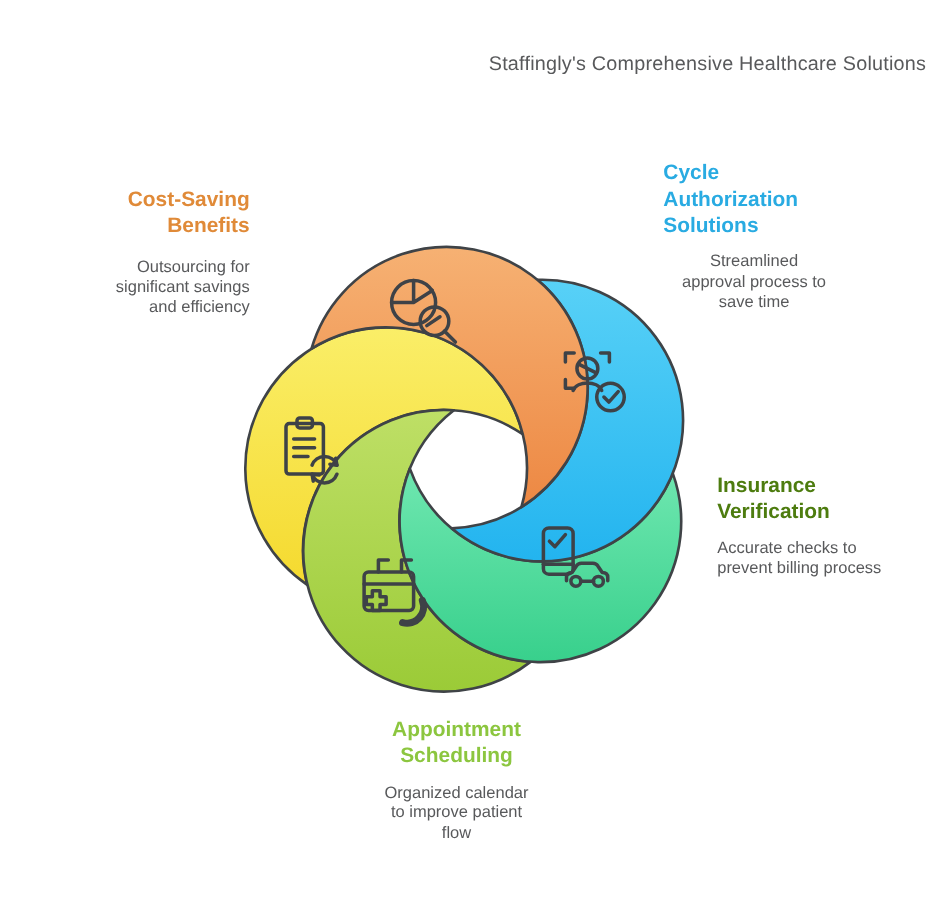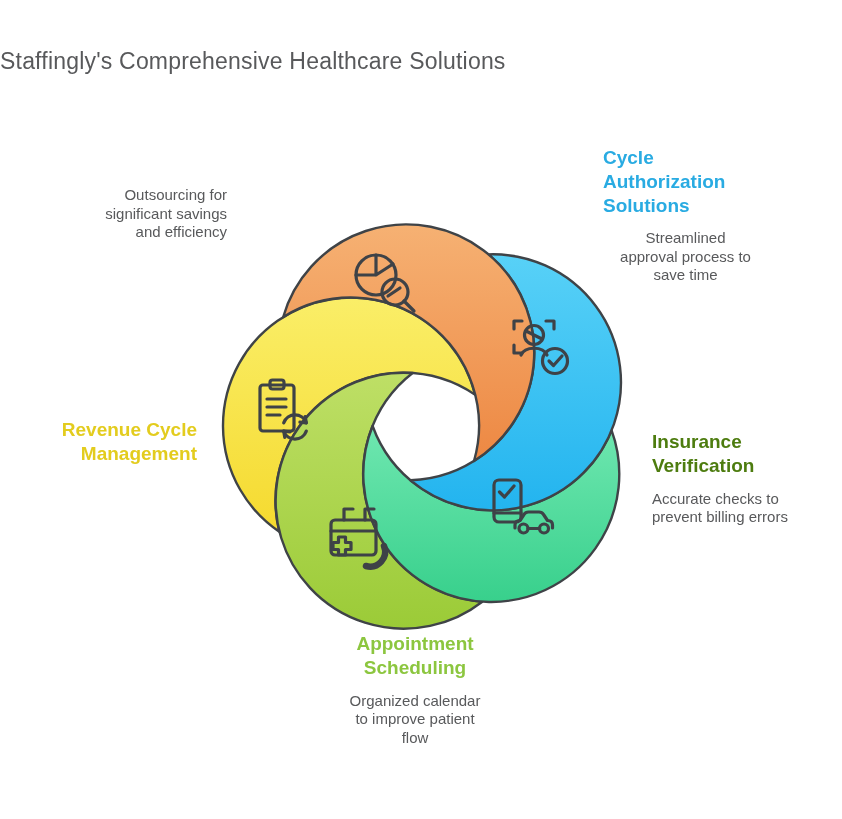--- a/index.html
+++ b/index.html
@@ -1,36 +1,36 @@
 <!DOCTYPE html>
 <html><head>
 <meta charset="utf-8">
 <style>
   html,body{margin:0;padding:0;background:#fff;}
   .canvas{
     position:relative;width:842px;height:819px;background:#ffffff;
     font-family:"Liberation Sans", sans-serif;overflow:hidden;
   }
   .title{
-    position:absolute;top:48px;left:0;width:100%;text-align:left;
-    font-size:23px;font-weight:500;letter-spacing:.2px;margin:0;
+    position:absolute;top:48px;left:0;width:100%;text-align:right;
+    font-size:18px;font-weight:500;letter-spacing:.2px;margin:0;
   }
   .seg{position:absolute;}
   .seg h2{
     margin:0;font-size:19px;font-weight:700;line-height:1.25;
     white-space:pre-line;
   }
   .seg p{
     margin:12px 0 0 0;font-size:15px;font-weight:400;line-height:1.24;
     white-space:pre-line;
   }
   .seg-cost    {left:37px;  top:170px; width:190px; text-align:right;}
   .seg-prior   {left:603px; top:146px; width:165px; text-align:left;}
   .seg-insur   {left:652px; top:430px; width:180px; text-align:left;}
-  .seg-appt    {left:320px; top:632px; width:190px; text-align:center;}
+  .seg-appt    {left:320px; top:652px; width:190px; text-align:center;}
   .seg-revenue {left:7px;   top:418px; width:190px; text-align:right;}
   svg{position:absolute;left:0;top:0;}
 </style>
 </head>
 <body>
 
 <div class="canvas">
 
   <h1 class="title" style="color: rgb(88, 89, 91);">Staffingly's Comprehensive Healthcare Solutions</h1>
 
@@ -108,47 +108,47 @@
         <path d="M -17 -13 H 2 M -17 -5 H 2 M -17 3 H -4"></path>
         <path d="M -0.3 10.9 A 12 12 0 0 1 22.3 10.9"></path>
         <path d="M 22.3 10.9 L 15.9 10.1 M 22.3 10.9 L 21.2 4.6"></path>
         <path d="M 22.3 19.1 A 12 12 0 0 1 -0.3 19.1"></path>
         <path d="M -0.3 19.1 L 6.1 19.9 M -0.3 19.1 L 0.8 25.4"></path>
       </g>
     </g>
   </svg>
 
   <div class="seg seg-cost">
+    <h2 style="color: rgb(224, 138, 56);">Cost-Saving
+Benefits</h2>
     <p style="color: rgb(88, 89, 91); margin-top: 16px;">Outsourcing for
 significant savings
 and efficiency</p>
   </div>
 
   <div class="seg seg-prior">
     <h2 style="color: rgb(41, 171, 226);">Cycle
 Authorization
 Solutions</h2>
     <p style="color: rgb(88, 89, 91); text-align: center;">Streamlined
 approval process to
 save time</p>
   </div>
 
   <div class="seg seg-insur">
     <h2 style="color: #4d7c0f;">Insurance
 Verification</h2>
     <p style="color: rgb(88, 89, 91);">Accurate checks to
-prevent billing errors</p>
+prevent billing process</p>
   </div>
 
   <div class="seg seg-appt">
     <h2 style="color: rgb(140, 198, 63);">Appointment
 Scheduling</h2>
     <p style="color: rgb(88, 89, 91);">Organized calendar
 to improve patient
 flow</p>
   </div>
 
   <div class="seg seg-revenue">
-    <h2 style="color: rgb(227, 204, 30);">Revenue Cycle
-Management</h2>
   </div>
 
 </div>
 
 </body></html>

